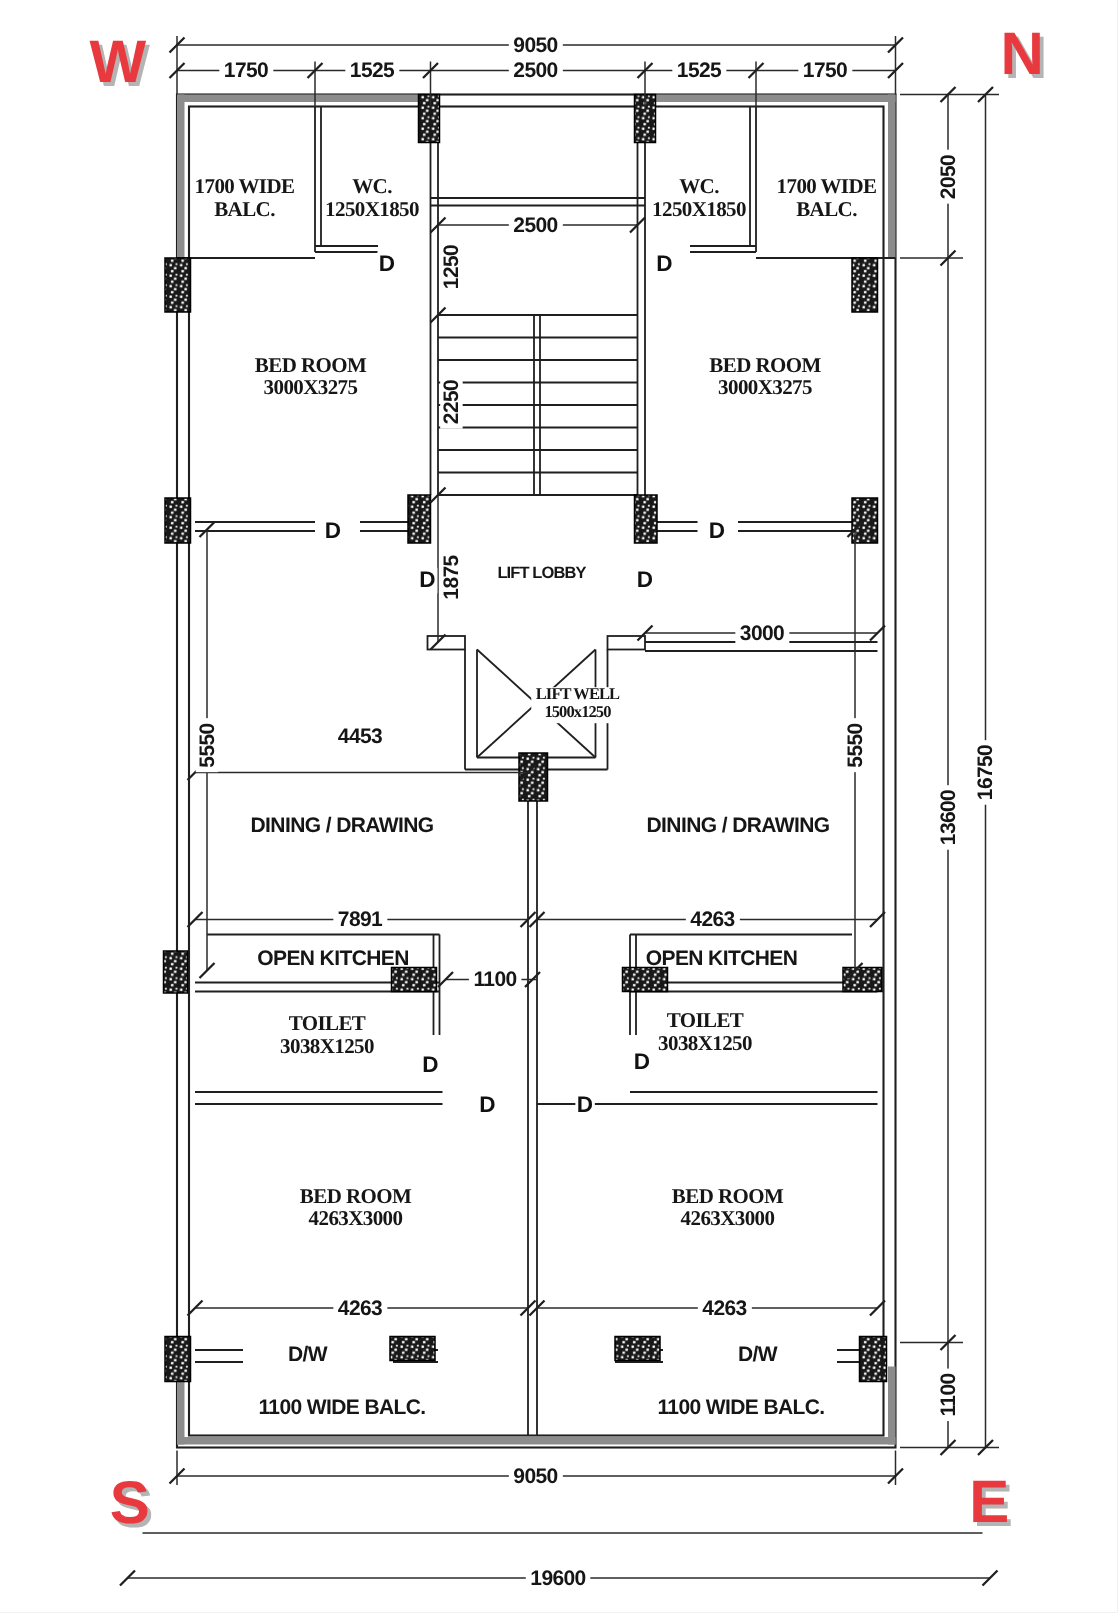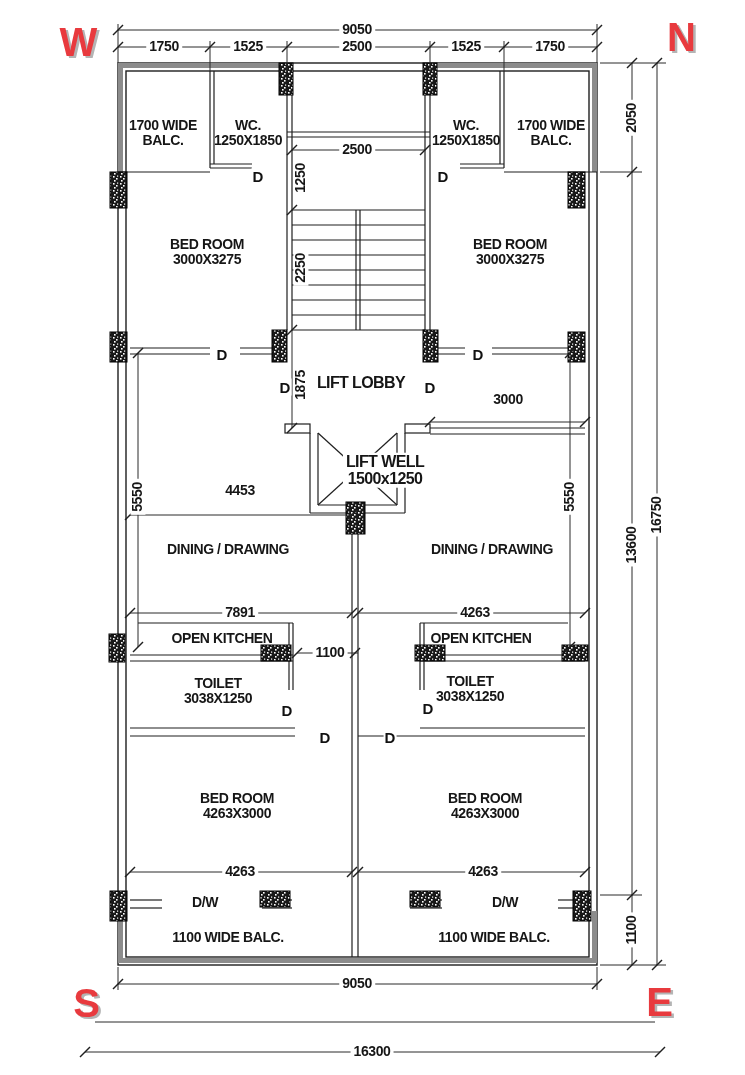--- a/index.html
+++ b/index.html
@@ -9,22 +9,22 @@
     font-family:"Liberation Sans",sans-serif;
   }
   #plan-svg{position:absolute;left:0;top:0;}
   .lbl{
     position:absolute;transform:translate(-50%,-50%);
     font:700 14px "Liberation Sans",sans-serif;color:#161616;
     white-space:nowrap;text-align:center;line-height:1.08;letter-spacing:-0.4px;
   }
   .lbl.bg{background:#fff;padding:0 3px;}
   .lbl.rot{transform:translate(-50%,-50%) rotate(-90deg);background:#fff;padding:0 3px;}
-  .lbl.sm{font-size:16px;letter-spacing:-0.6px;}
-  .lbl .ln{display:block;}
+  .lbl.sm{font-size:11px;letter-spacing:-0.6px;}
+  .lbl .ln{display:block;font-family:Liberation Serif, serif;}
   .door{
     position:absolute;transform:translate(-50%,-50%);
     font:700 15px "Liberation Sans",sans-serif;color:#111;background:#fff;padding:0 1px;
   }
   .compass{
     position:absolute;transform:translate(-50%,-50%);
     font:800 40px "Liberation Sans",sans-serif;color:#e83a3e;
     text-shadow:2.5px 2.5px 0 #b4b4b4;letter-spacing:-1px;
   }
 </style>
@@ -292,21 +292,21 @@
     <span class="ln">BED ROOM</span>
     <span class="ln">3000X3275</span>
   </div>
 
   <div class="lbl sm" style="left:361px;top:383px">LIFT LOBBY</div>
   <div class="lbl sm bg" style="left:385px;top:470px">
     <span class="ln">LIFT WELL</span>
     <span class="ln">1500x1250</span>
   </div>
 
-  <div class="lbl bg" style="left:508px;top:400px">3000</div>
+  <div class="lbl bg" style="left:508px;top:422px">3000</div>
   <div class="lbl rot" style="left:138px;top:497px">5550</div>
   <div class="lbl rot" style="left:570px;top:497px">5550</div>
   <div class="lbl bg" style="left:240px;top:491px">4453</div>
 
   <div class="lbl" style="left:228px;top:550px">DINING / DRAWING</div>
   <div class="lbl" style="left:492px;top:550px">DINING / DRAWING</div>
 
   <div class="lbl rot" style="left:632px;top:118px">2050</div>
   <div class="lbl rot" style="left:632px;top:545px">13600</div>
   <div class="lbl rot" style="left:657px;top:515px">16750</div>
@@ -337,21 +337,21 @@
   </div>
   <div class="lbl bg" style="left:240px;top:872px">4263</div>
   <div class="lbl bg" style="left:483px;top:872px">4263</div>
 
   <div class="lbl" style="left:205px;top:903px">D/W</div>
   <div class="lbl" style="left:505px;top:903px">D/W</div>
   <div class="lbl" style="left:228px;top:938px">1100 WIDE BALC.</div>
   <div class="lbl" style="left:494px;top:938px">1100 WIDE BALC.</div>
 
   <div class="lbl bg" style="left:357px;top:984px">9050</div>
-  <div class="lbl bg" style="left:372px;top:1052px">16300</div>
+  <div class="lbl bg" style="left:372px;top:1052px">19600</div>
 
   <div class="door" style="left:258px;top:176px">D</div>
   <div class="door" style="left:443px;top:176px">D</div>
   <div class="door" style="left:222px;top:354px">D</div>
   <div class="door" style="left:285px;top:387px">D</div>
   <div class="door" style="left:430px;top:387px">D</div>
   <div class="door" style="left:478px;top:354px">D</div>
   <div class="door" style="left:287px;top:710px">D</div>
   <div class="door" style="left:325px;top:737px">D</div>
   <div class="door" style="left:428px;top:708px">D</div>

